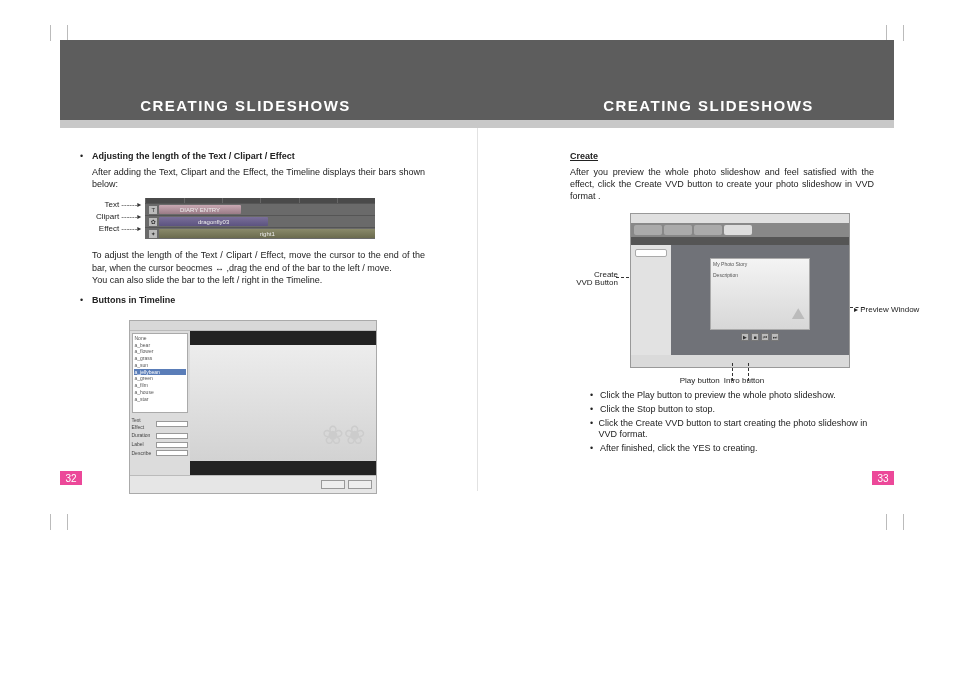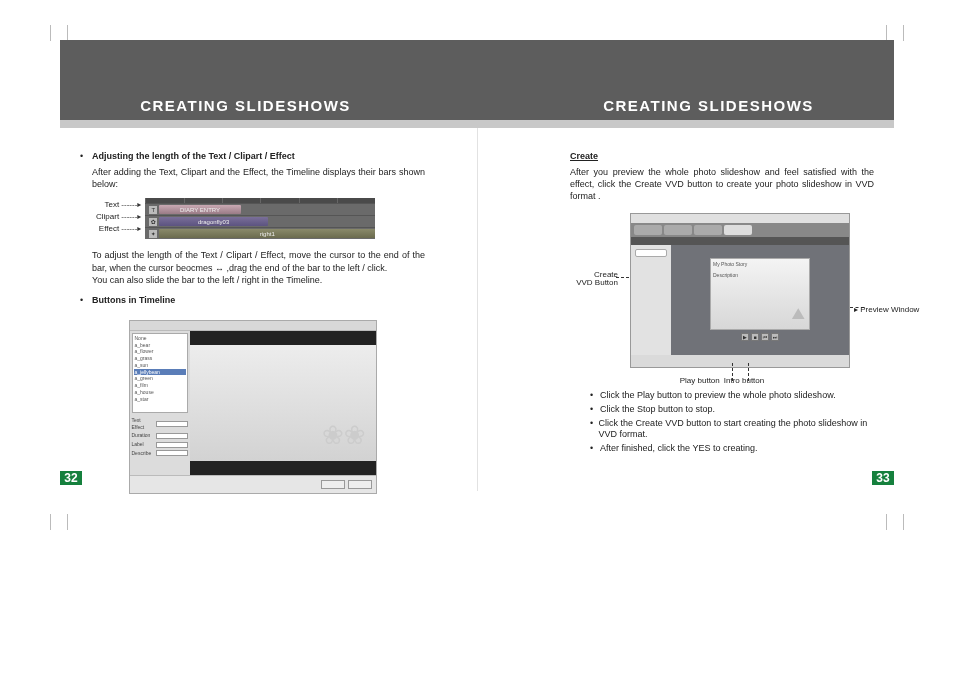--- a/index.html
+++ b/index.html
@@ -141,24 +141,24 @@
   .list-ul { margin: 4px 0 0 20px;}
   .list-ul .li { display:flex; margin-bottom:2px; font-size:9px; line-height:1.3;}
   .list-ul .li .d { width:10px;}
 
   .underline { text-decoration: underline; }
 
   .pagenum {
     position: absolute;
     bottom: 70px;
     width: 22px; height: 14px;
-    background: #15803d;
+    background: #ec4899;
     color: #fff;
-    font-size: 12px;
-    font-weight: bold;
+    font-size: 10px;
+    font-weight: normal;
     display:flex; align-items:center; justify-content:center;
   }
   .page.left .pagenum { left: 60px; }
   .page.right .pagenum { right: 60px; }
 
   .gutter-line { position:absolute; top:40px; bottom:64px; width:0; border-left:1px solid #e2e2e2;}
   .page.left .gutter-line{ right:-1px;}
 </style>
 </head>
 <body>
@@ -200,21 +200,21 @@
           <div class="tl-bar purple" style="width:48%">dragonfly03</div>
         </div>
         <div class="tl-track">
           <div class="tl-icon">✦</div>
           <div class="tl-bar olive">right1</div>
         </div>
       </div>
     </div>
 
     <div class="para" style="margin-bottom:0">
-      <span>To adjust the length of the Text / Clipart / Effect, move the cursor to the end of the bar, when the cursor beocmes </span><span class="arrow-inline">↔</span><span> ,drag the end of the bar to the left / click.</span>
+      <span>To adjust the length of the Text / Clipart / Effect, move the cursor to the end of the bar, when the cursor beocmes </span><span class="arrow-inline">↔</span><span> ,drag the end of the bar to the left / move.</span>
     </div>
     <div class="para" style="margin-top:0">You can also slide the bar to the left / right in the Timeline.</div>
 
     <div class="bullet-row">
       <div class="bullet-dot">•</div>
       <div class="bold">Buttons in Timeline</div>
     </div>
 
     <div class="sshot">
       <div class="titlebar"></div>

